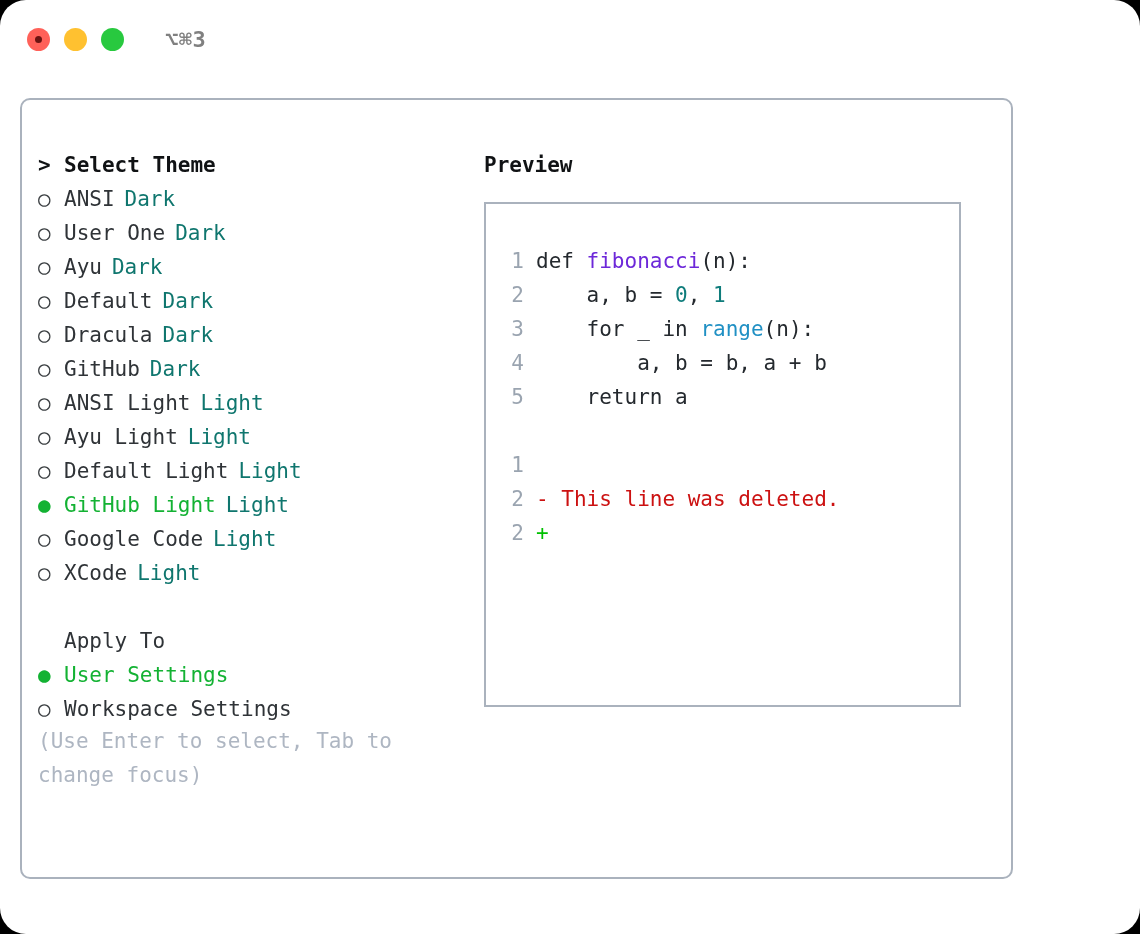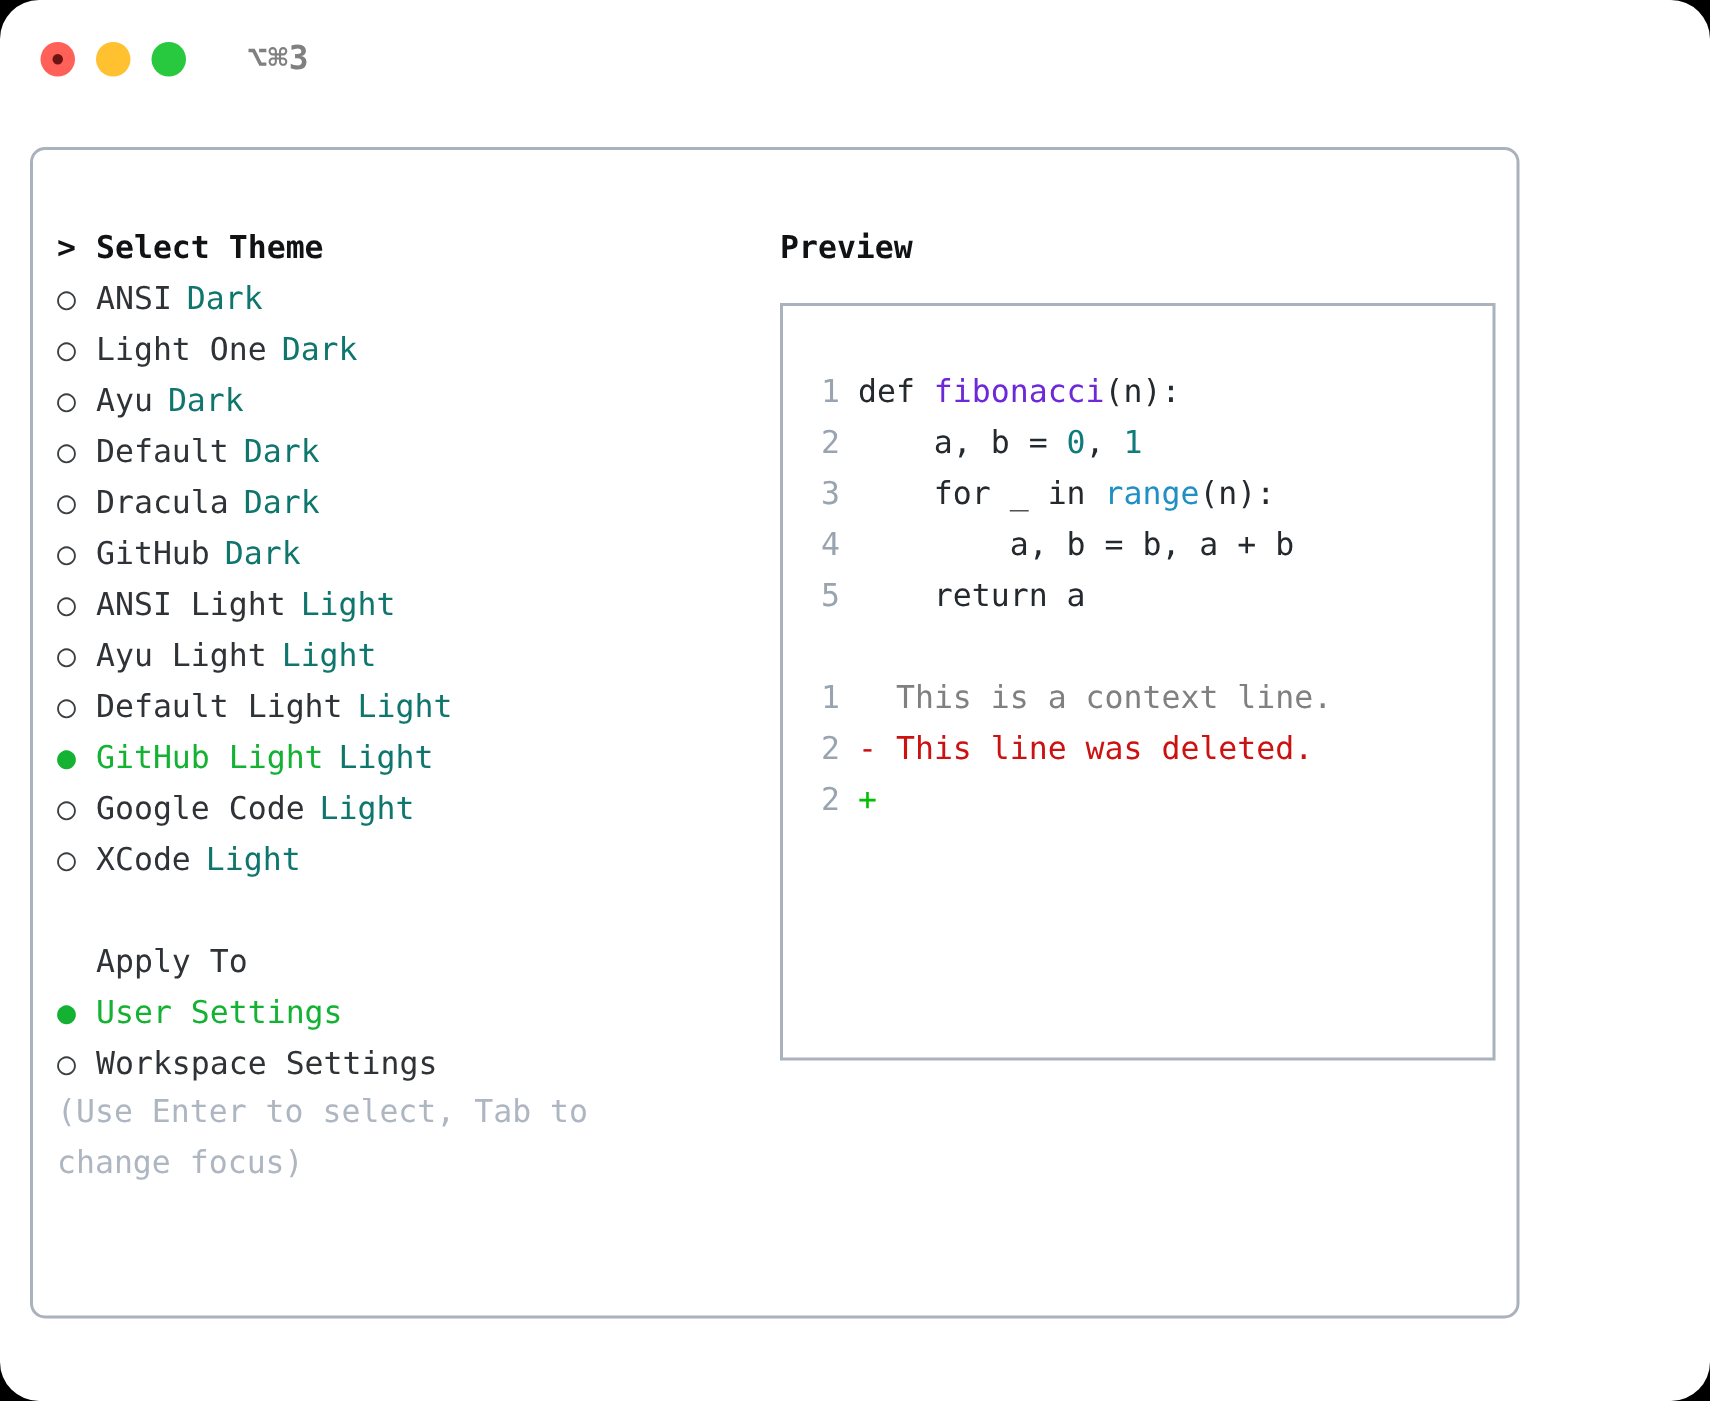--- a/index.html
+++ b/index.html
@@ -114,21 +114,21 @@
     width: 400px;
     font-size: 21px;
     line-height: 34px;
     color: #aeb6c2;
     white-space: pre-wrap;
   }
 
   
   #preview-column {
     position: absolute;
-    left: 498px;
+    left: 462px;
     top: 48px;
   }
   #preview-title {
     font-size: 21px;
     font-weight: bold;
     color: #101214;
     height: 34px;
     display: flex;
     align-items: center;
   }
@@ -188,21 +188,21 @@
       </div>
 
       <div class="row">
         <span class="marker">○</span>
         <span class="item-label">ANSI</span>
         <span class="item-tag">Dark</span>
       </div>
 
       <div class="row">
         <span class="marker">○</span>
-        <span class="item-label">Light One</span>
+        <span class="item-label">User One</span>
         <span class="item-tag">Dark</span>
       </div>
 
       <div class="row">
         <span class="marker">○</span>
         <span class="item-label">Ayu</span>
         <span class="item-tag">Dark</span>
       </div>
 
       <div class="row">
@@ -314,21 +314,20 @@
         <div class="code-line">
           <span class="lineno">5</span>
           <span class="tok-plain">    return a</span>
         </div>
 
         <div class="diff-gap"></div>
 
         <div class="code-line">
           <span class="lineno">1</span>
           <span class="diff-context"> </span>
-          <span class="diff-context"> This is a context line.</span>
         </div>
 
         <div class="code-line">
           <span class="lineno">2</span>
           <span class="diff-del">-</span>
           <span class="diff-del"> This line was deleted.</span>
         </div>
 
         <div class="code-line">
           <span class="lineno">2</span>

